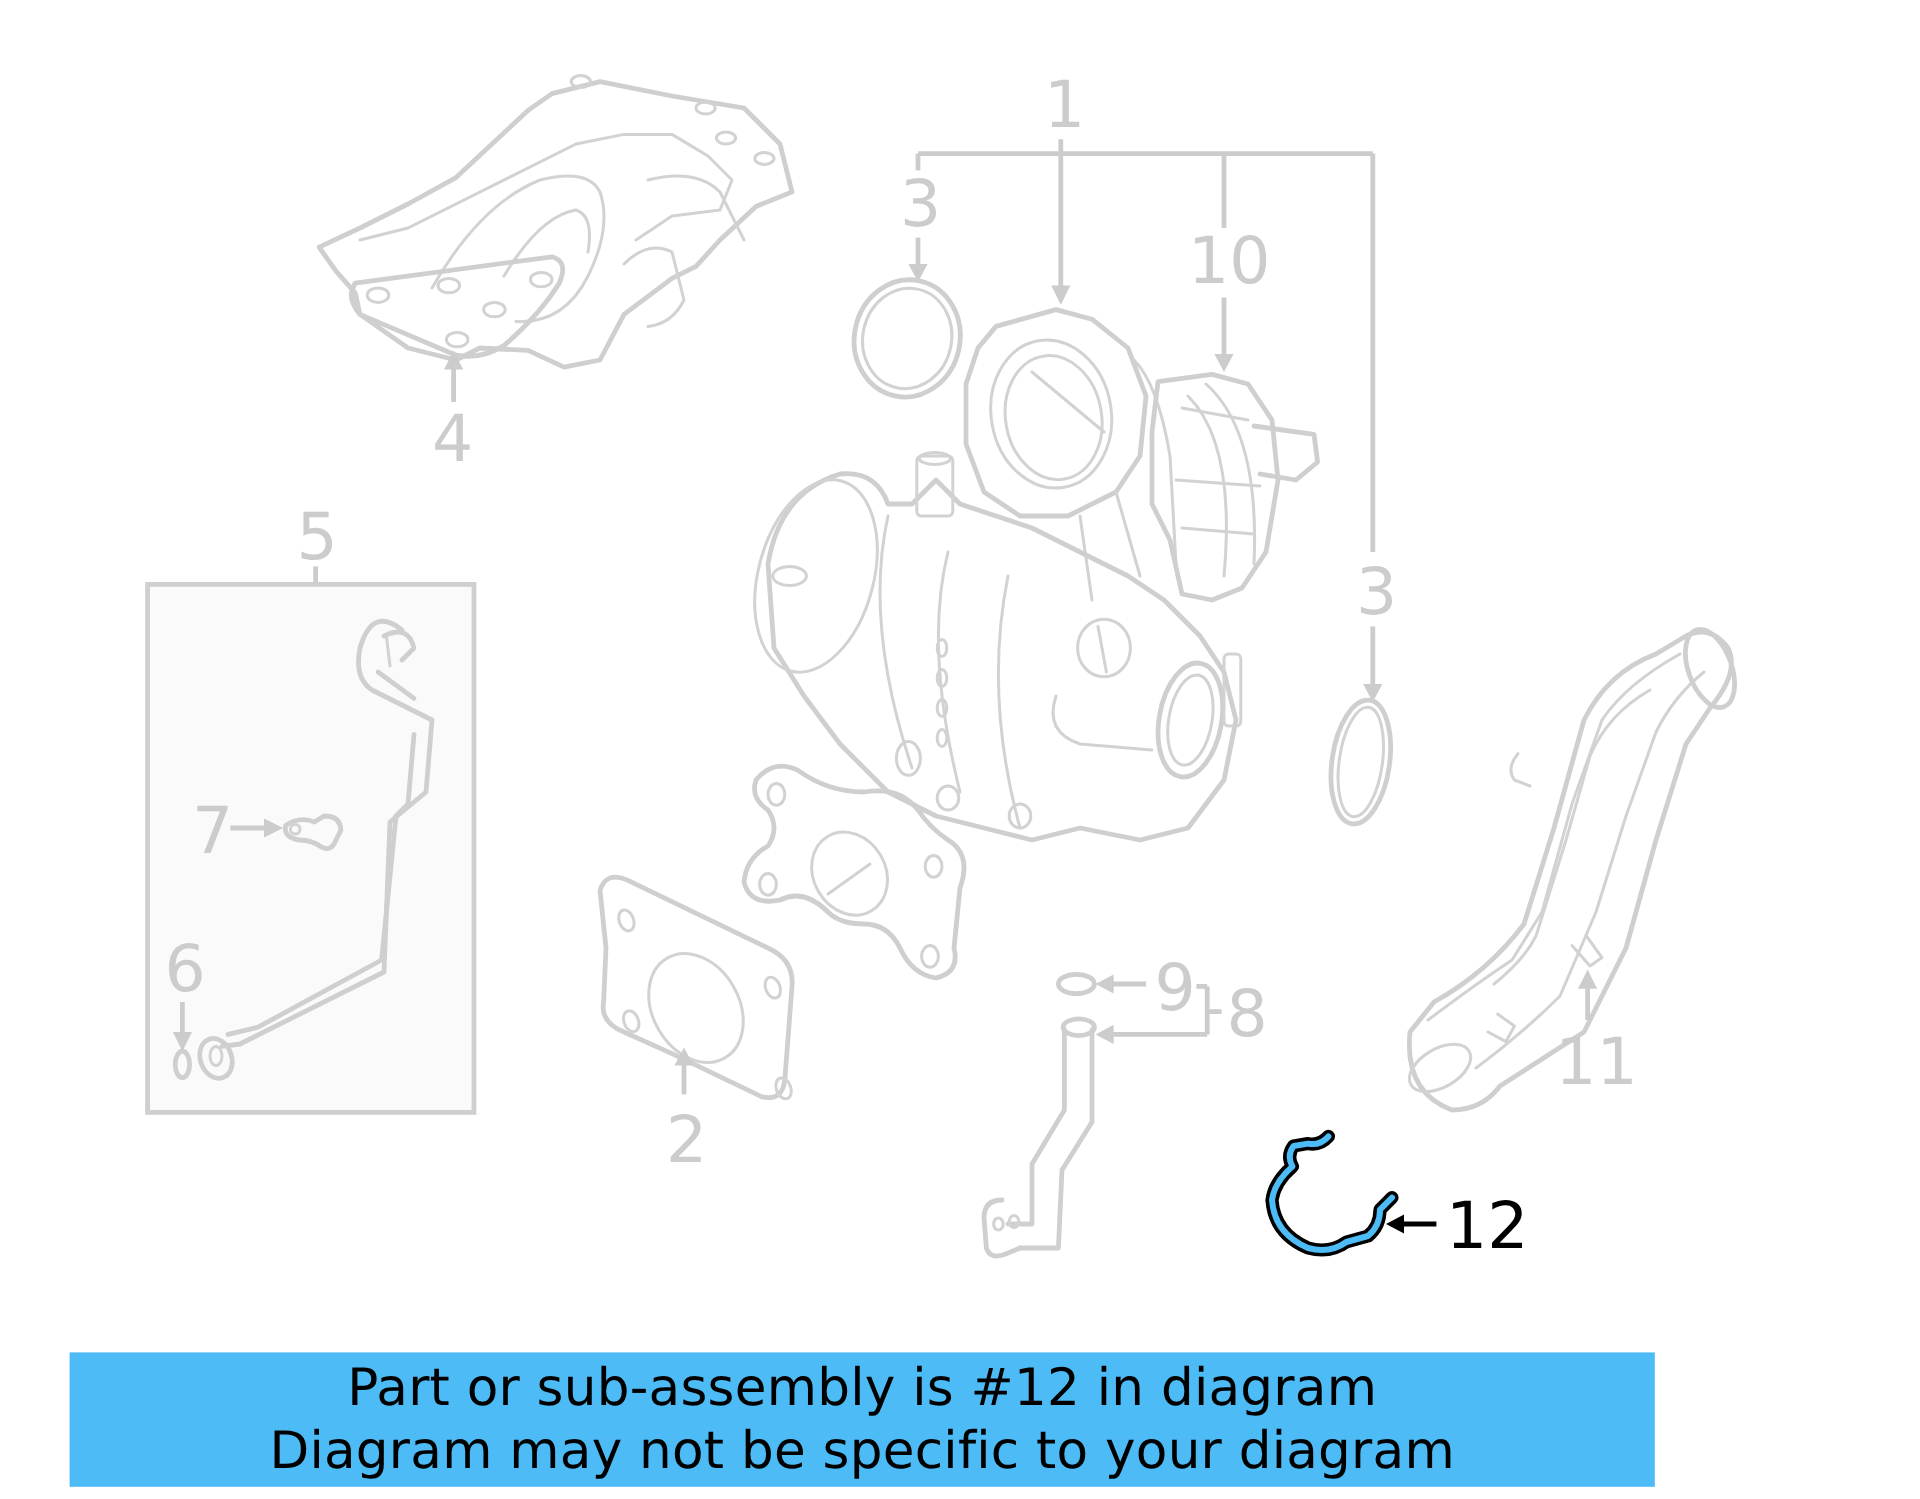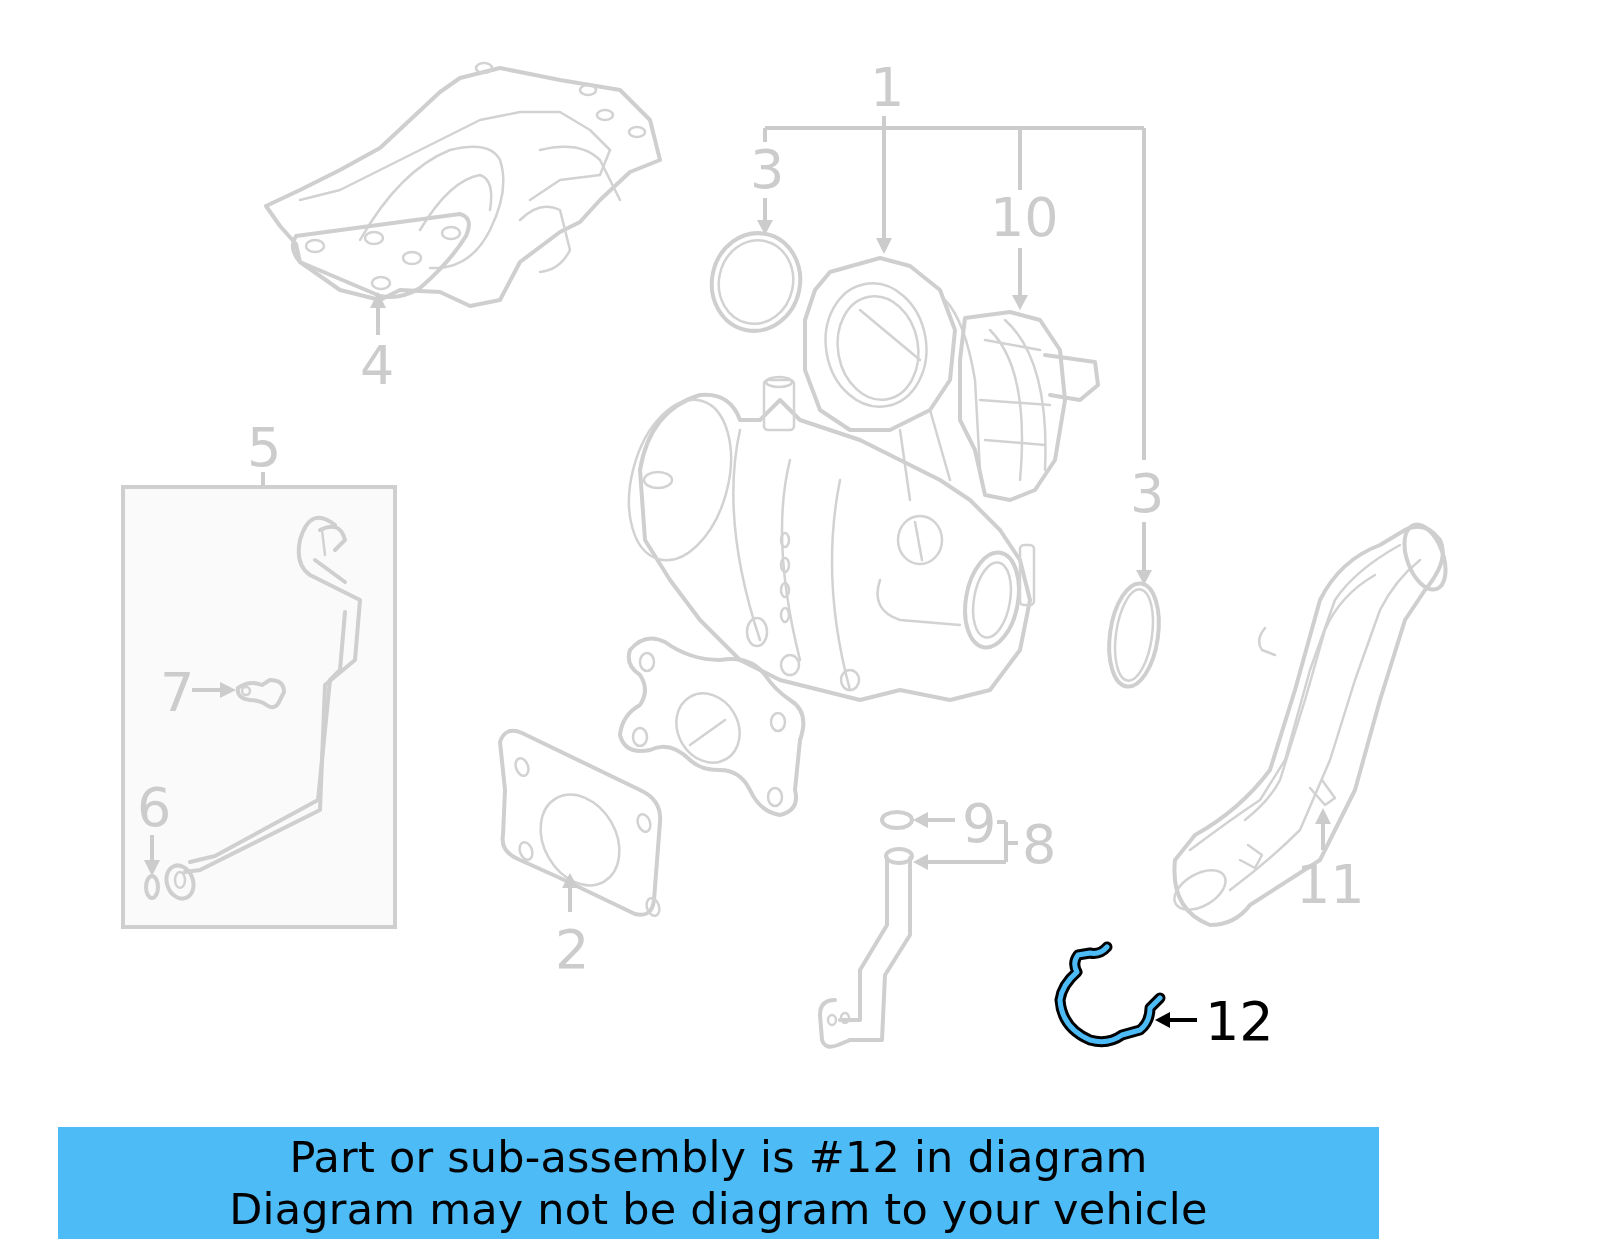--- a/index.html
+++ b/index.html
@@ -224,14 +224,14 @@
   </g>
   <g>
     <line class="hl-lead" x1="1197" y1="1020" x2="1168" y2="1020"></line>
     <polygon points="1170,1012 1170,1028 1155,1020" fill="#000000"></polygon>
     <text class="callout-hl" x="1205" y="1040">12</text>
   </g>
 </svg>
 
 <div id="banner">
   <div class="line">Part or sub-assembly is #12 in diagram</div>
-  <div class="line">Diagram may not be diagram to your vehicle</div>
+  <div class="line">Diagram may not be specific to your diagram</div>
 </div>
 
 </body></html>

